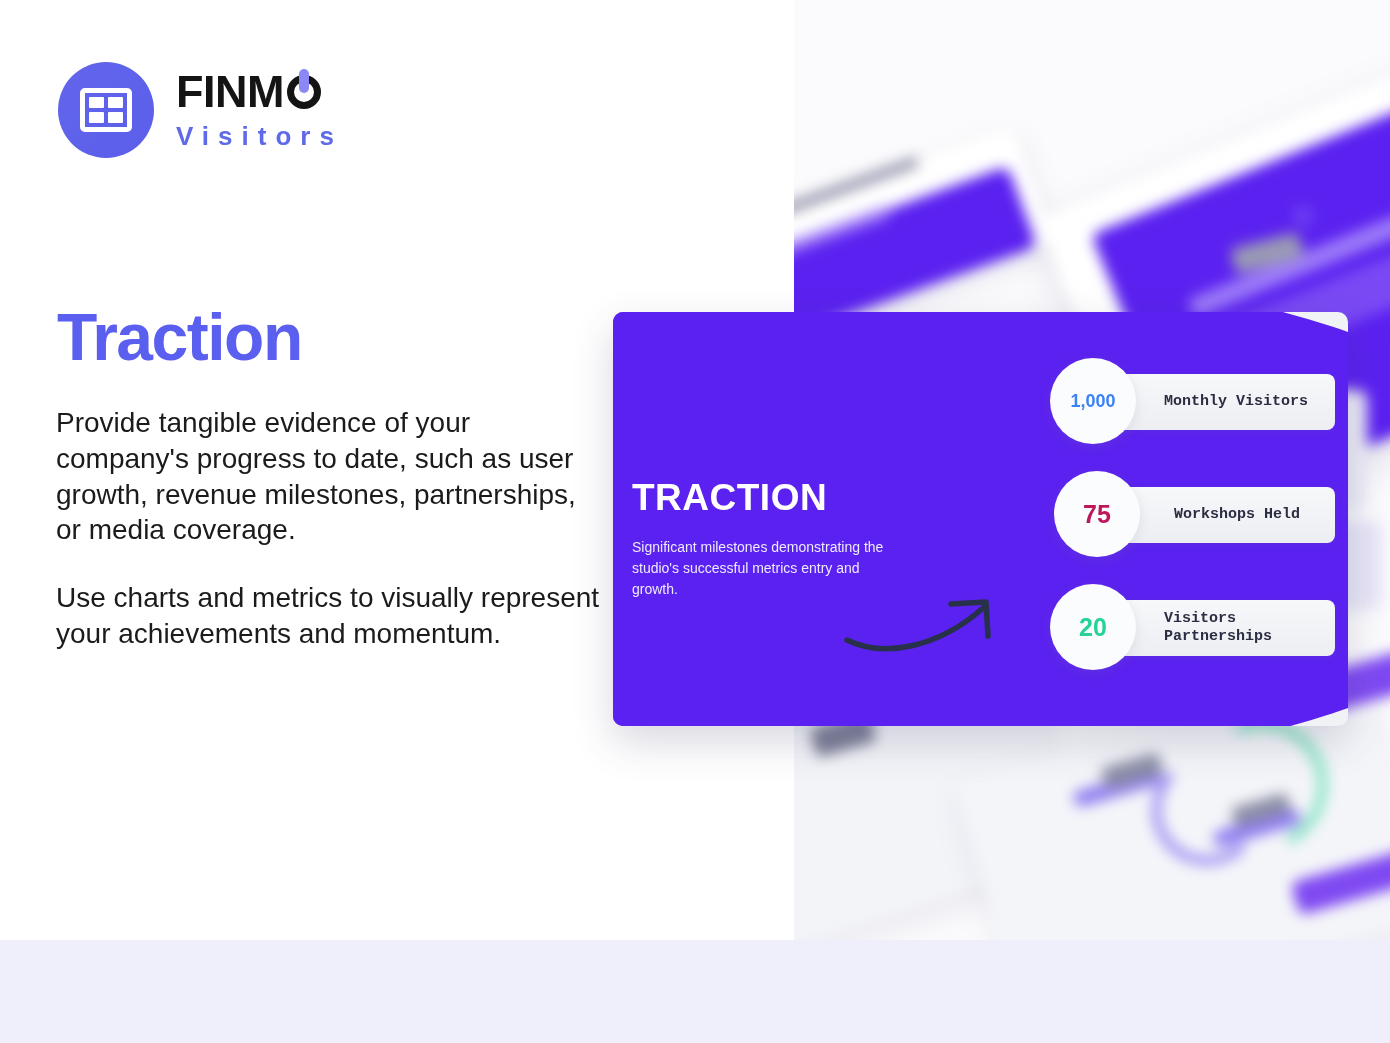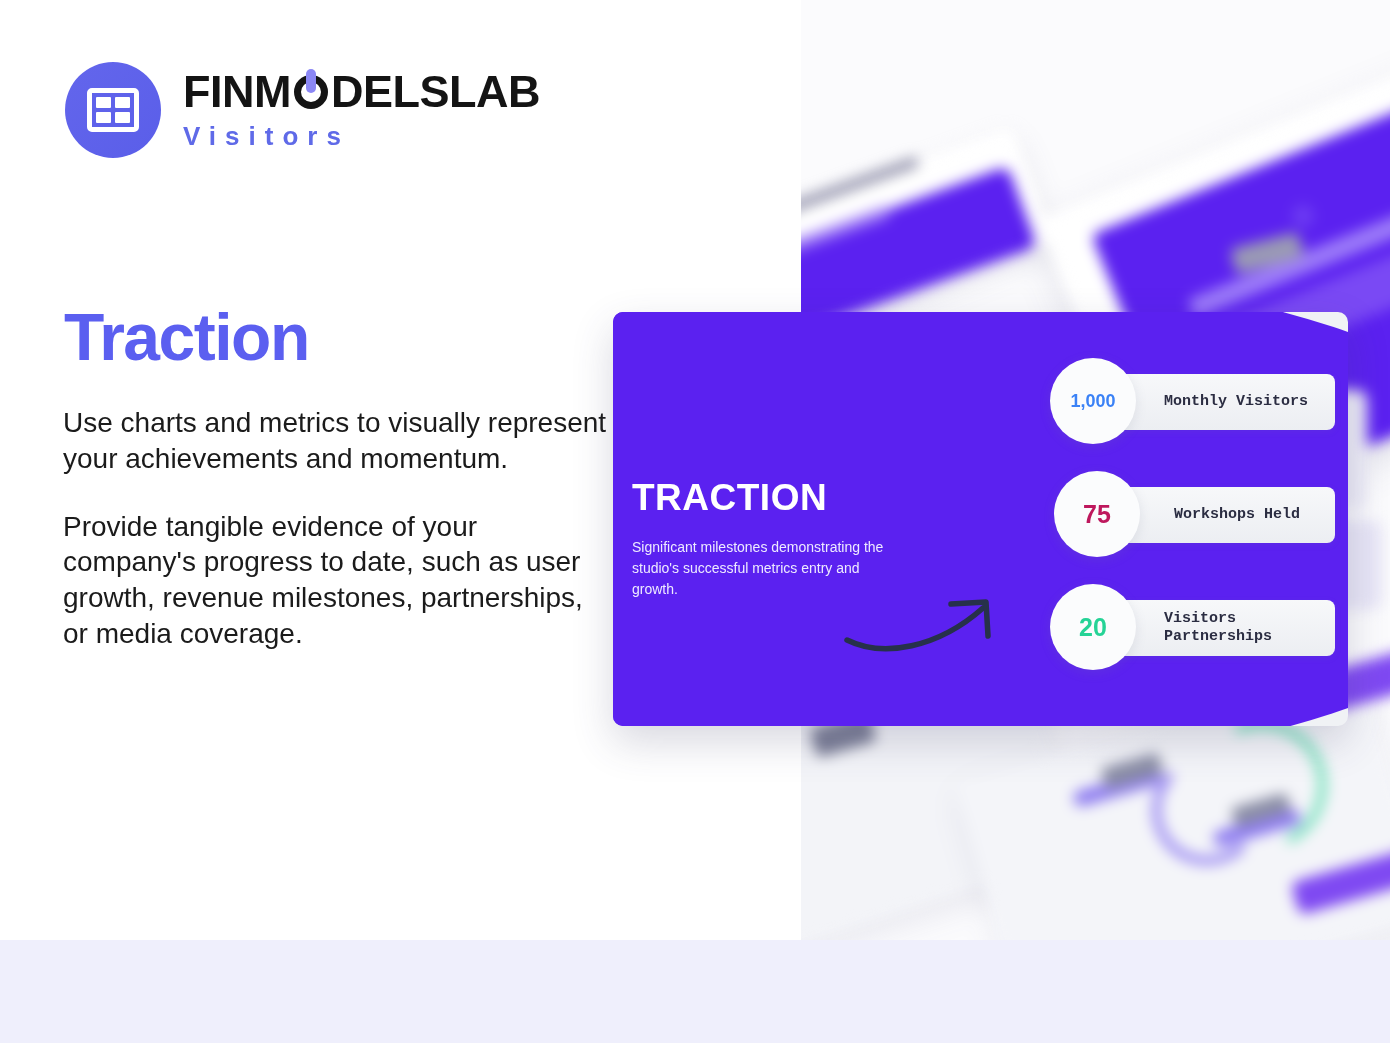--- a/index.html
+++ b/index.html
@@ -83,21 +83,21 @@
            border-left-color:transparent; transform:rotate(20deg); }
   .s8 { left:470px; top:690px; width:80px; height:34px; background:#8b8ea6;
         border-radius:6px; transform:rotate(-16deg); }
   .s9 { left:560px; top:700px; width:120px; height:40px; background:#7f49f2;
         border-radius:8px; transform:rotate(-16deg); }
   .s10 { left:540px; top:900px; width:160px; height:34px; background:#7f49f2;
          border-radius:8px; transform:rotate(-16deg); }
 
   
   .left-panel {
-    position:absolute; left:8px; top:0; width:793px; height:940px;
+    position:absolute; left:1px; top:0; width:793px; height:940px;
     background:#ffffff;
   }
 
   
   .logo-row { position:absolute; left:57px; top:62px; display:flex; align-items:center; }
   .logo-mark {
     width:96px; height:96px; border-radius:50%;
     background:linear-gradient(135deg,#6366ec 0%,#5a5ee9 100%);
     display:flex; align-items:center; justify-content:center;
   }
@@ -237,31 +237,30 @@
             <i></i>
         </div>
       </div>
       <div class="logo-text">
         <div class="logo-word">
           <span>FINM</span>
           <span class="logo-o">
             <span class="oring"></span>
               <span class="obar"></span>
           </span>
-          <span>DELSLAB</span>
         </div>
         <div class="logo-sub">Visitors</div>
       </div>
     </div>
 
     <div class="headline">Traction</div>
 
     <div class="body-copy">
+      <p>Provide tangible evidence of your company's progress to date, such as user growth, revenue milestones, partnerships, or media coverage.</p>
       <p>Use charts and metrics to visually represent your achievements and momentum.</p>
-      <p>Provide tangible evidence of your company's progress to date, such as user growth, revenue milestones, partnerships, or media coverage.</p>
     </div>
   </div>
 
   <div class="slide-card">
     <div class="purple-fill"></div>
     <div class="purple-blob"></div>
 
     <div class="card-title">TRACTION</div>
     <div class="card-sub">Significant milestones demonstrating the studio's successful metrics entry and growth.</div>
 

